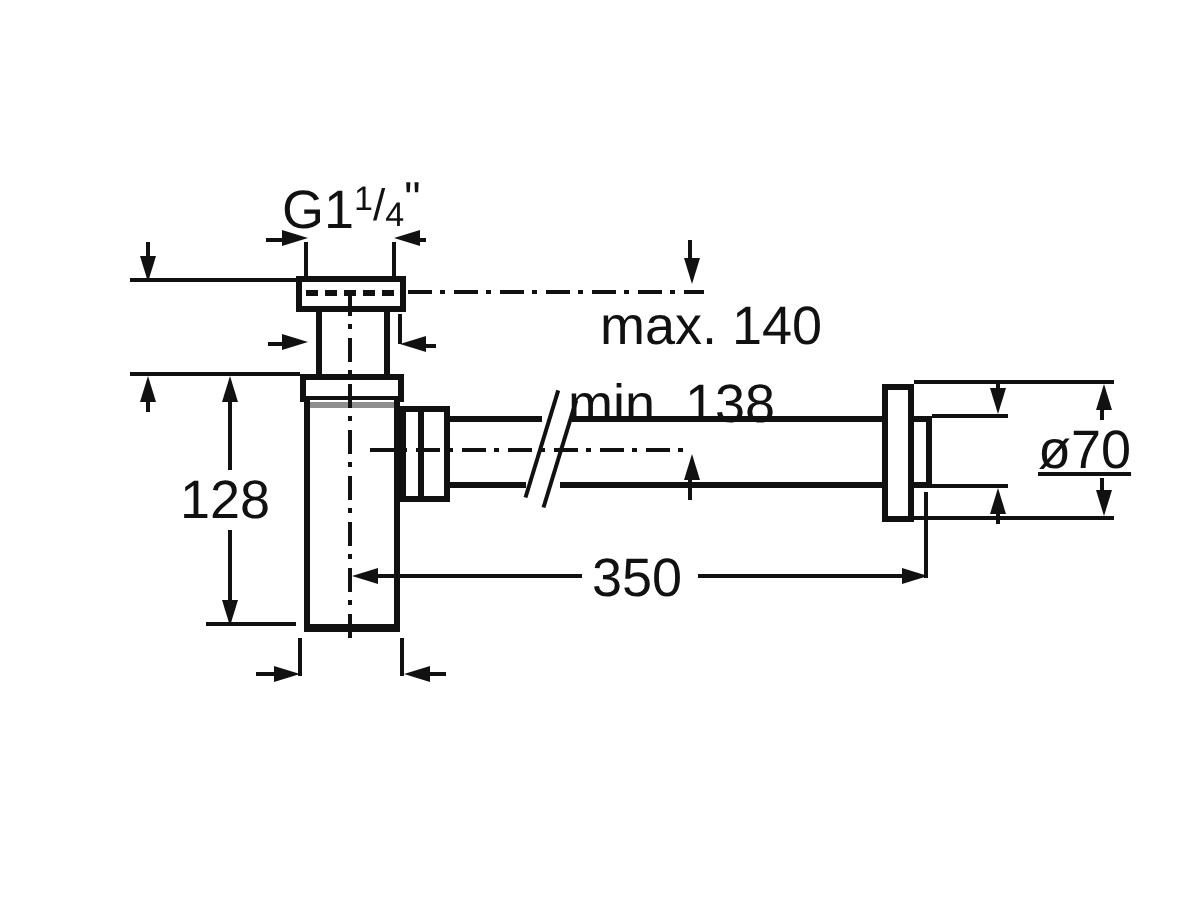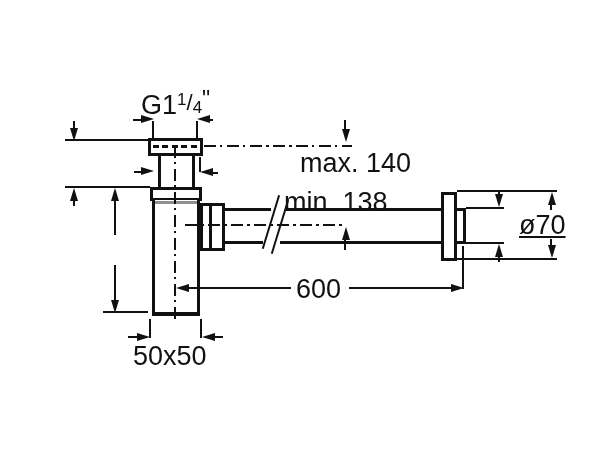--- a/index.html
+++ b/index.html
@@ -65,46 +65,46 @@
   <div class="ah ah-r" style="left:140.5px;top:167.1px;"></div>
   <div class="ln" style="left:65px;top:138.7px;width:83px;height:2px;"></div>
   <div class="ln" style="left:65px;top:186px;width:85px;height:2px;"></div>
   <div class="ln" style="left:72.9px;top:121px;width:2px;height:8px;"></div>
   <div class="ah ah-d" style="left:69.5px;top:127.7px;"></div>
   <div class="ah ah-u" style="left:69.5px;top:188px;"></div>
   <div class="ln" style="left:72.9px;top:199px;width:2px;height:7px;"></div>
 
   <div class="ah ah-u" style="left:110.5px;top:188px;"></div>
   <div class="ln" style="left:113.9px;top:199px;width:2px;height:36px;"></div>
+  <div class="txt" style="left:90px;top:237px;">128</div>
   <div class="ln" style="left:113.9px;top:265px;width:2px;height:36px;"></div>
   <div class="ah ah-d" style="left:110.5px;top:299.7px;"></div>
   <div class="ln" style="left:103px;top:310.8px;width:45px;height:2px;"></div>
 
   <div class="ln" style="left:149.4px;top:319px;width:2px;height:19px;"></div>
   <div class="ln" style="left:199.6px;top:319px;width:2px;height:19px;"></div>
   <div class="ln" style="left:128px;top:336px;width:10px;height:2px;"></div>
   <div class="ah ah-r" style="left:136.5px;top:332.5px;"></div>
   <div class="ln" style="left:213px;top:336px;width:10px;height:2px;"></div>
   <div class="ah ah-l" style="left:201.5px;top:332.5px;"></div>
-  <div class="txt" style="left:133px;top:343px;">50x50</div>
 
   <div class="ln" style="left:343.9px;top:120px;width:2px;height:10px;"></div>
   <div class="ah ah-d" style="left:341.5px;top:129.3px;"></div>
   <div class="txt" style="left:300px;top:150px;">max. 140</div>
   <div class="txt" style="left:284px;top:177px;margin-top:12px;">min. 138</div>
   <div class="ah ah-u" style="left:341.5px;top:226.7px;"></div>
   <div class="ln" style="left:343.9px;top:239.5px;width:2px;height:10px;"></div>
 
   <div class="ln" style="left:198.6px;top:157px;width:2px;height:15px;"></div>
   <div class="ah ah-l" style="left:199.8px;top:168.3px;"></div>
   <div class="ln" style="left:212px;top:171.8px;width:6px;height:2px;"></div>
 
   <div class="ah ah-l" style="left:176.3px;top:283.8px;"></div>
   <div class="ln" style="left:188px;top:287.3px;width:103px;height:2px;"></div>
-  <div class="txt" style="left:296px;top:276px;">600</div>
+  <div class="txt" style="left:296px;top:276px;">350</div>
   <div class="ln" style="left:349px;top:287.3px;width:102px;height:2px;"></div>
   <div class="ah ah-r" style="left:450.8px;top:283.8px;"></div>
   <div class="ln" style="left:462.3px;top:246px;width:2px;height:43px;"></div>
 
   <div class="ln" style="left:466px;top:206.8px;width:38px;height:2px;"></div>
   <div class="ln" style="left:466px;top:241.8px;width:38px;height:2px;"></div>
   <div class="ln" style="left:497.7px;top:190px;width:2px;height:6px;"></div>
   <div class="ah ah-d" style="left:495.2px;top:193.7px;"></div>
   <div class="ah ah-u" style="left:495.2px;top:243.8px;"></div>
   <div class="ln" style="left:497.7px;top:255.5px;width:2px;height:6px;"></div>

